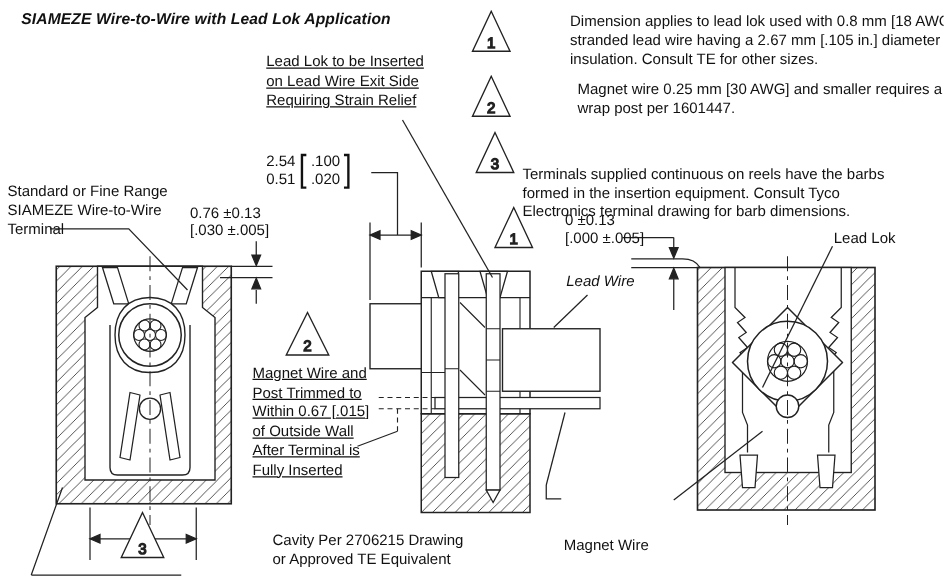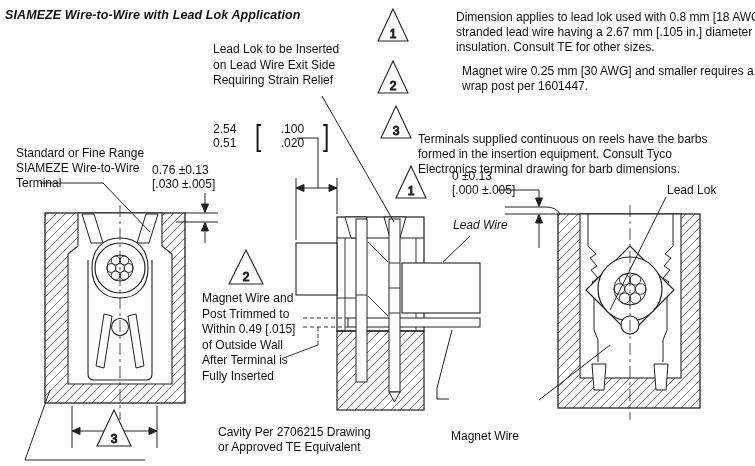--- a/index.html
+++ b/index.html
@@ -1,23 +1,23 @@
 <!DOCTYPE html>
 <html><head>
 <meta charset="utf-8">
 <style>
   html,body{margin:0;padding:0;background:#fff;}
   #stage{position:relative;width:755px;height:466px;background:#fff;overflow:hidden;
          font-family:"Liberation Sans",sans-serif;color:#111;}
   #linework{position:absolute;left:0;top:0;}
   .label{position:absolute;font:12px/15px "Liberation Sans",sans-serif;color:#111;white-space:pre-line;}
-  .title{font:bold italic 12.5px/15px "Liberation Sans",sans-serif;letter-spacing:.1px;}
+  .title{font:bold italic 12.5px/15px "Liberation Sans",sans-serif;letter-spacing:.1px;margin-left:12px;}
   .tight{line-height:14px;}
-  .lh155{line-height:15.5px;}
-  .dimrow{display:flex;align-items:center;gap:18px;}
+  .lh155{line-height:15.5px;text-decoration:underline;}
+  .dimrow{display:flex;align-items:center;gap:2px;}
   .stack{white-space:pre-line;text-align:right;line-height:14px;font-size:12px;}
   .bracket{font-size:30px;font-weight:200;line-height:28px;transform:scaleX(.75);color:#111;}
   svg text{font-family:"Liberation Sans",sans-serif;font-size:12px;fill:#111;}
 </style>
 </head>
 <body>
 
 <div id="stage">
 
 <svg id="linework" width="755" height="466" viewBox="0 0 755 466">
@@ -191,27 +191,27 @@
 <div class="label" style="left:418px;top:64px;width:335px;margin-left:44px;">Magnet wire 0.25 mm [30 AWG] and smaller requires a
 wrap post per 1601447.</div>
 <div class="label" style="left:418px;top:107px;width:335px;margin-top:25px;">Terminals supplied continuous on reels have the barbs
 formed in the insertion equipment. Consult Tyco
 Electronics terminal drawing for barb dimensions.</div>
 
 <div class="label lh155" style="left:213px;top:42px;">Lead Lok to be Inserted
 on Lead Wire Exit Side
 Requiring Strain Relief</div>
 
-<div class="label" style="left:16px;top:146px;">Standard or Fine Range
+<div class="label" style="left:6px;top:146px;">Standard or Fine Range
 SIAMEZE Wire-to-Wire
 Terminal</div>
 
 <div class="label lh155" style="left:202px;top:291px;">Magnet Wire and
 Post Trimmed to
-Within 0.49 [.015]
+Within 0.67 [.015]
 of Outside Wall
 After Terminal is
 Fully Inserted</div>
 
 <div class="label" style="left:453px;top:218px;font-style:italic;">Lead Wire</div>
 
 <div class="label" style="left:667px;top:183px;">Lead Lok</div>
 
 <div class="label" style="left:451px;top:393px;margin-top:36px;">Magnet Wire</div>
 

